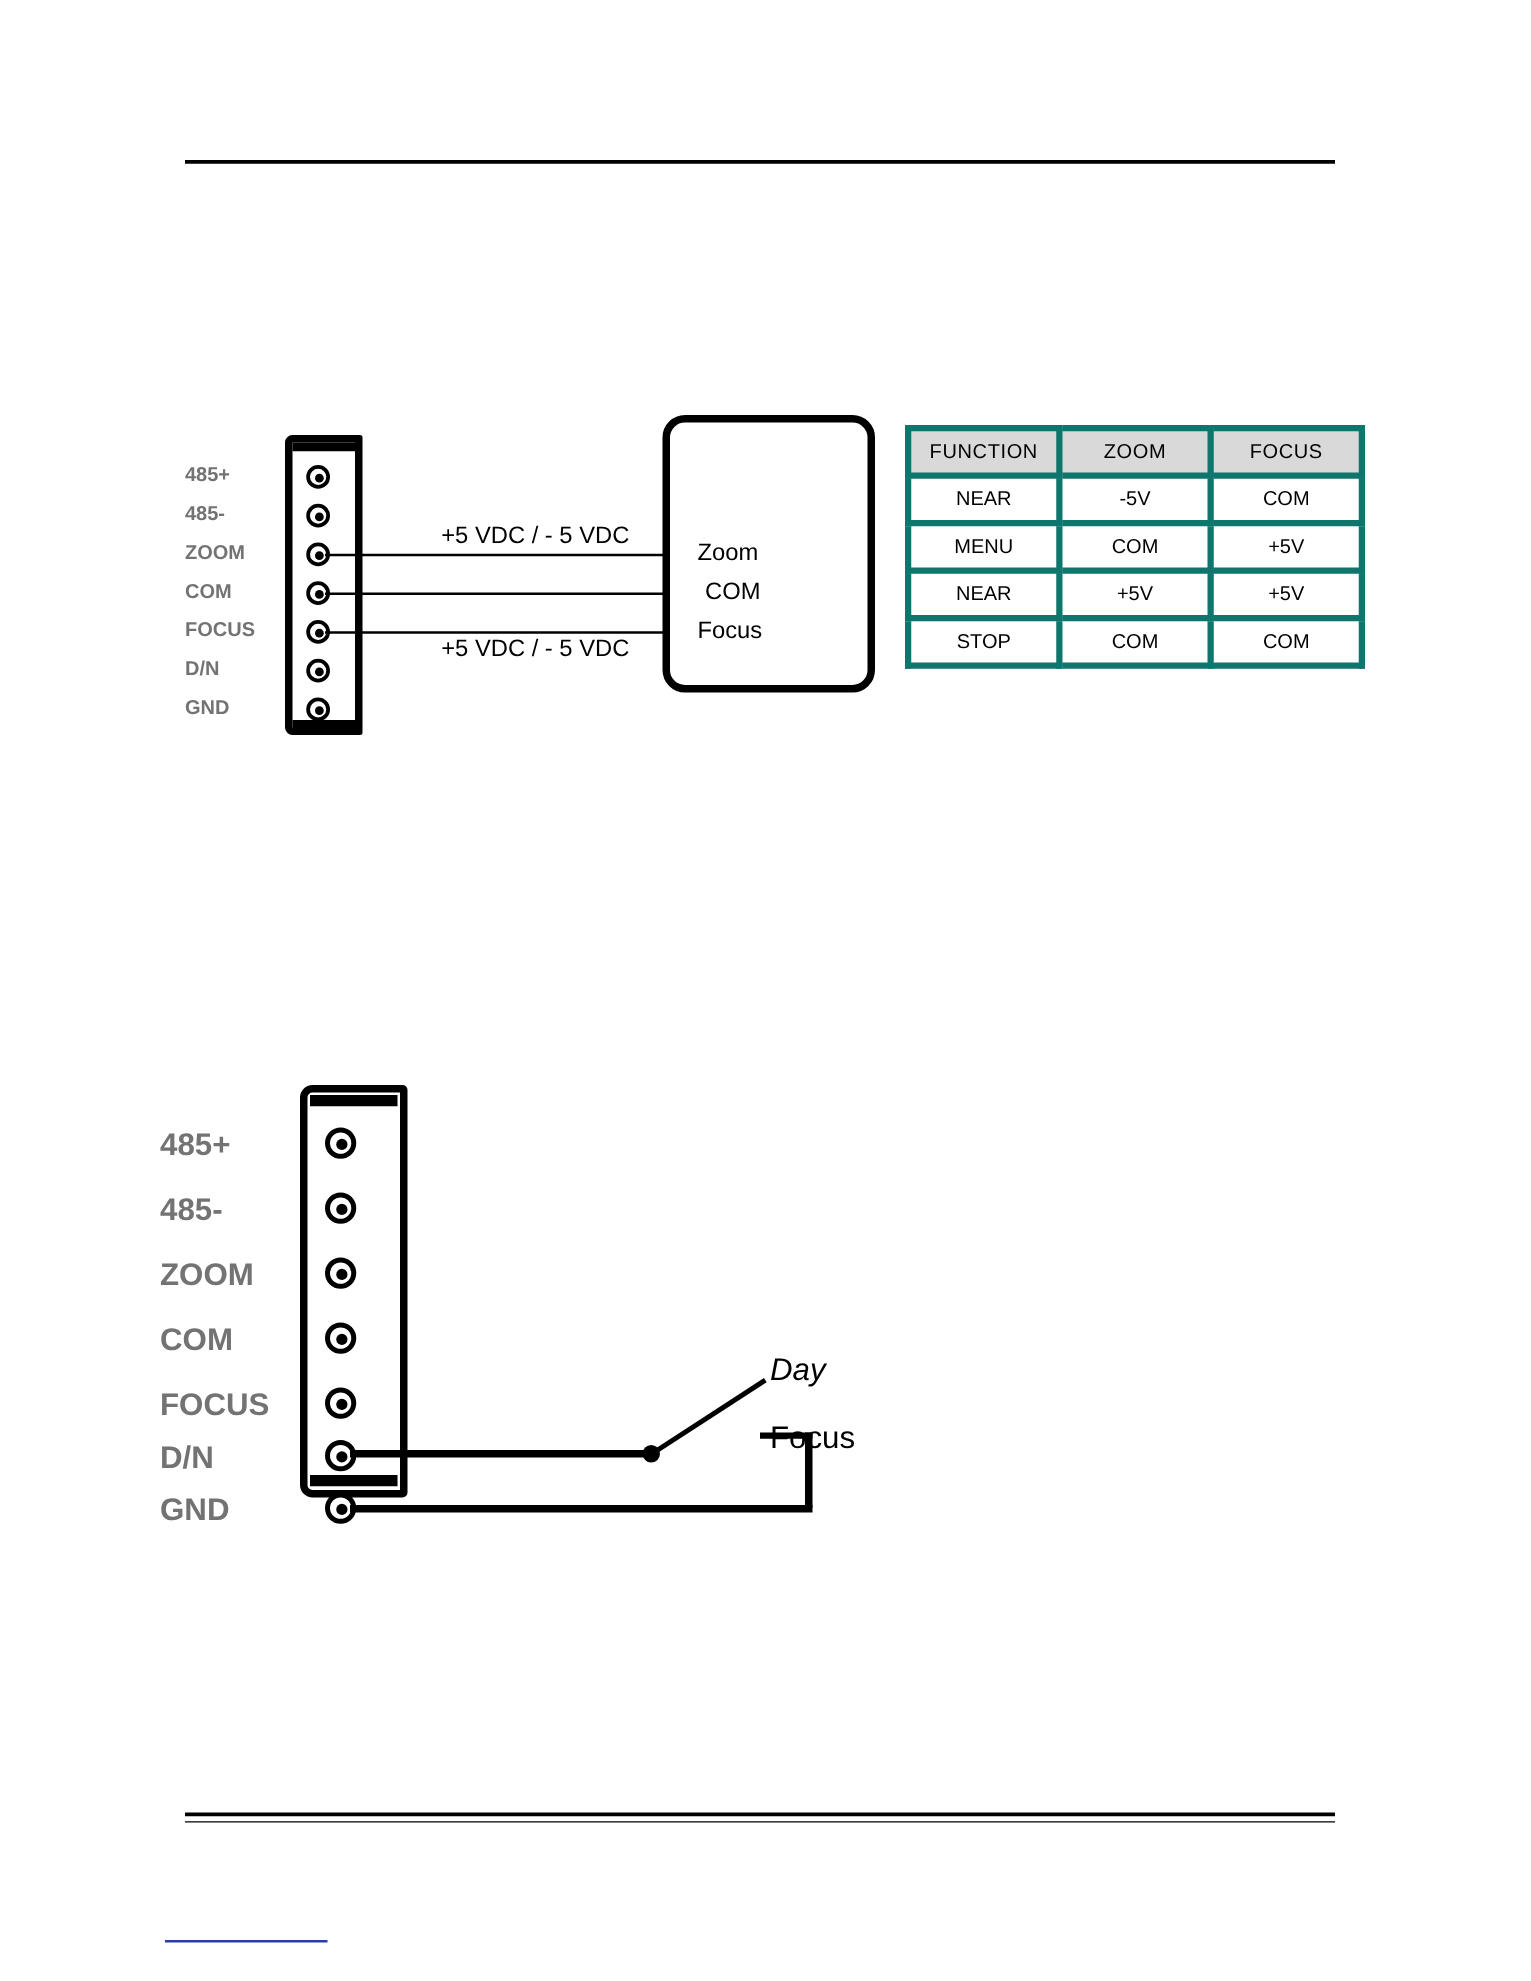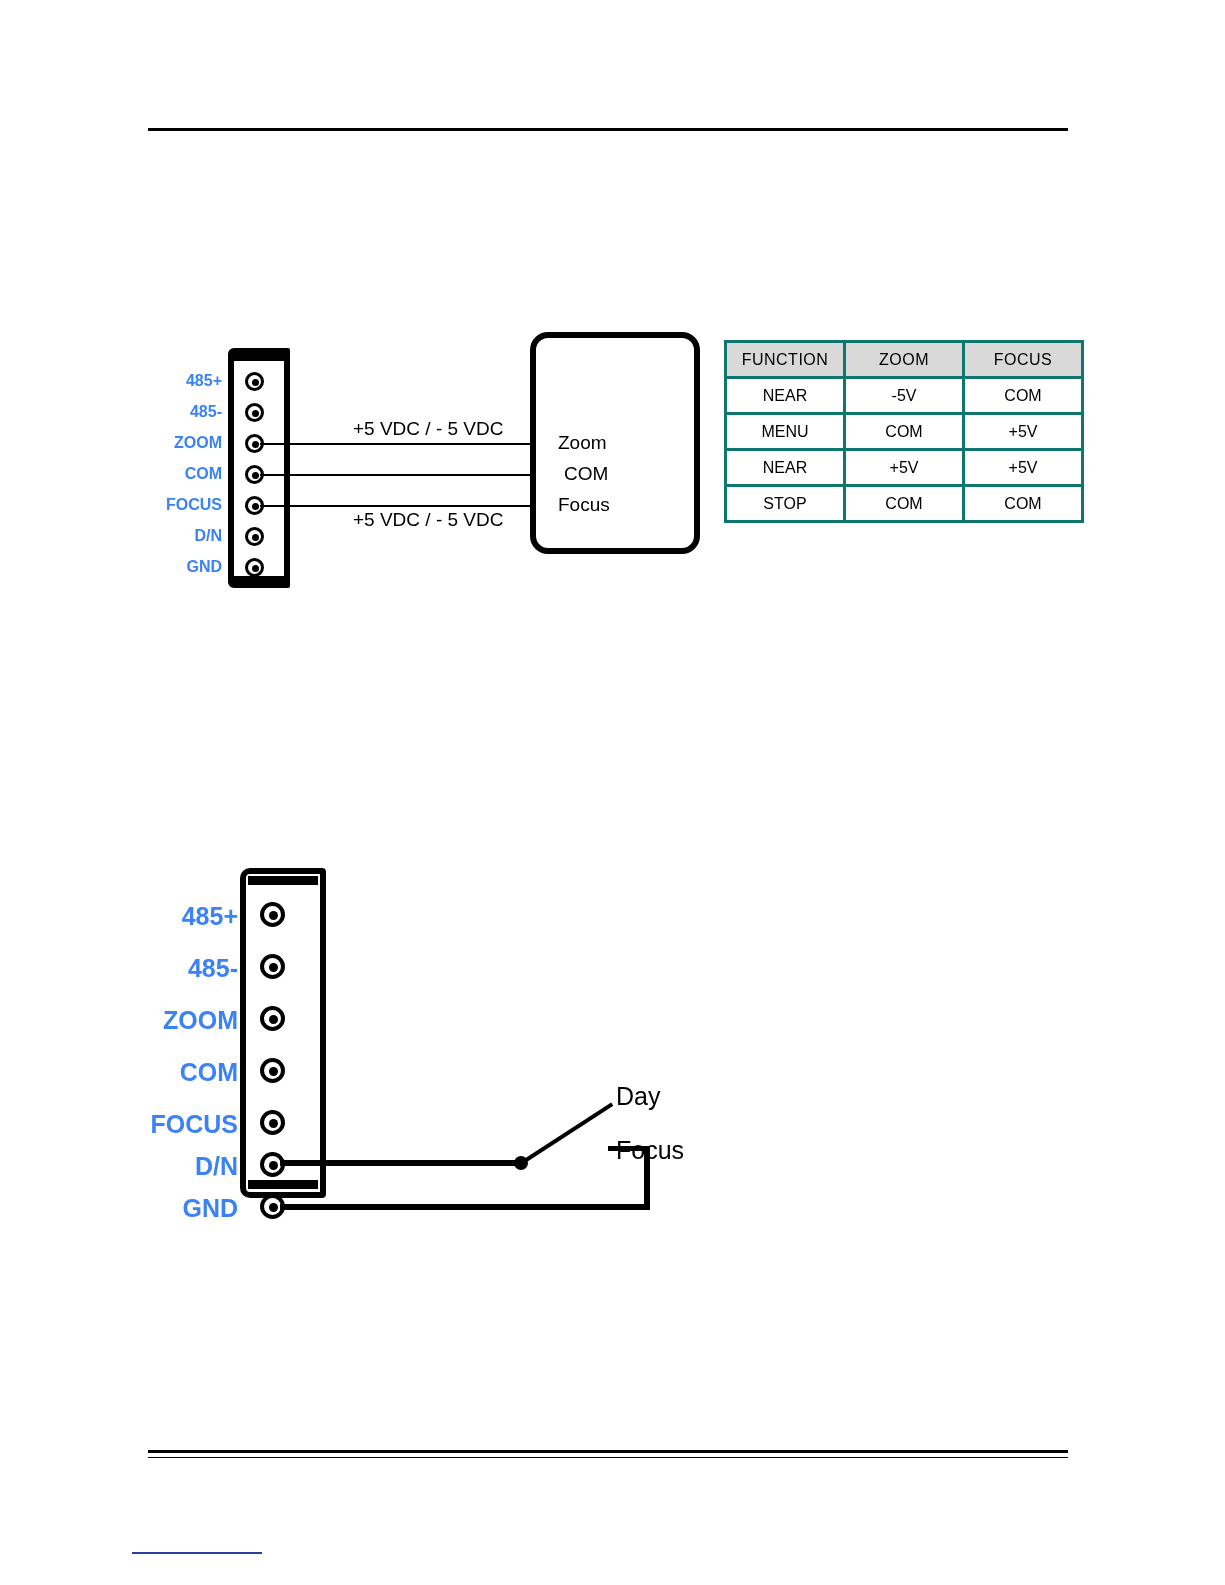--- a/index.html
+++ b/index.html
@@ -79,23 +79,22 @@
     background: #ffffff;
     box-sizing: border-box;
   }
   .pin-dot {
     position: absolute;
     border-radius: 50%;
     background: #000000;
   }
   .pin-label {
     position: absolute;
-    text-align: right;
     font-weight: bold;
-    color: #3b82f6;
+    color: #737373;
     white-space: nowrap;
   }
 
   
   #diagram-1 {
     position: absolute;
     left: 148px;
     top: 320px;
     width: 920px;
     height: 300px;
@@ -143,21 +142,21 @@
   
   #function-table {
     position: absolute;
     left: 724px;
     top: 340px;
     border-collapse: collapse;
     font-size: 16px;
   }
   #function-table th,
   #function-table td {
-    border: 3px solid #0f766e;
+    border: 5px solid #0f766e;
     width: 116px;
     height: 33px;
     text-align: center;
     vertical-align: middle;
     font-weight: normal;
     color: #000000;
     padding: 0;
   }
   #function-table th {
     background: #d9d9d9;
@@ -331,21 +330,21 @@
     <div class="dn-wire" style="left:132px; top:300px; width:240px; height:6px;"></div>
 
     <div class="dn-wire" style="left:132px; top:344px; width:370px; height:6px;"></div>
     <div class="dn-wire" style="left:496px; top:286px; width:6px; height:60px;"></div>
     <div class="dn-wire" style="left:460px; top:286px; width:42px; height:5px;"></div>
 
     <div class="dn-node" style="left:366px; top:296px;"></div>
 
     <div class="switch-arm" style="left:372px; top:302px; width:110px; transform: rotate(-33deg);"></div>
 
-    <div class="dn-text" style="left:468px; top:222px;">Day</div>
+    <div class="dn-text" style="left:468px; top:222px;font-style:italic;">Day</div>
     <div class="dn-text" style="left:468px; top:276px;">Focus</div>
   </div>
 
   <div class="rule-bottom-1"></div>
   <div class="rule-bottom-2"></div>
   <div class="footer-link"></div>
 
 </div>
 
 </body></html>

